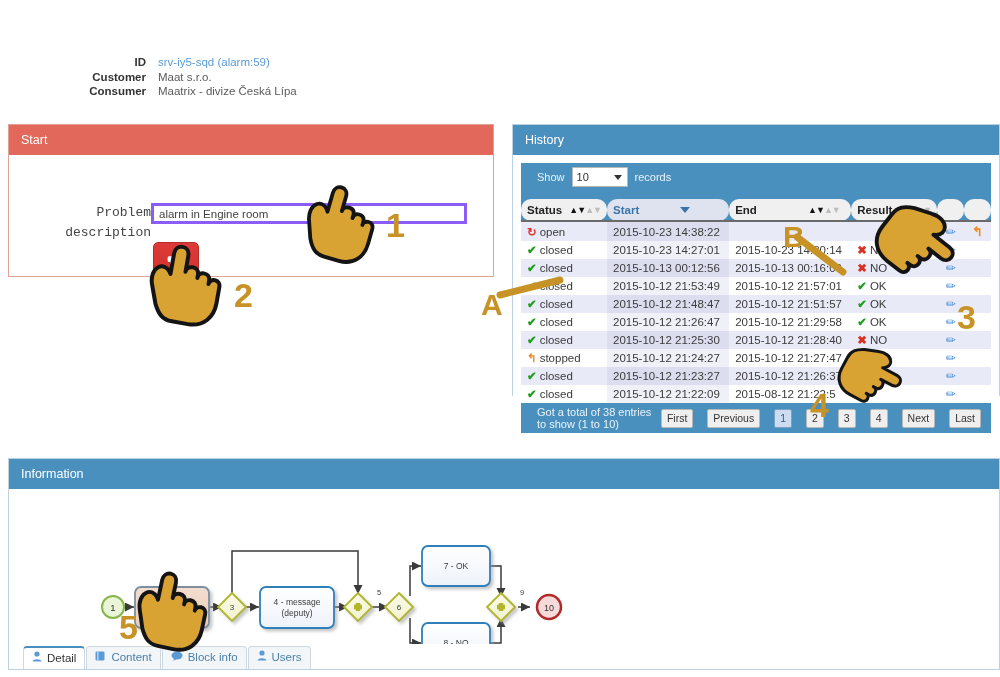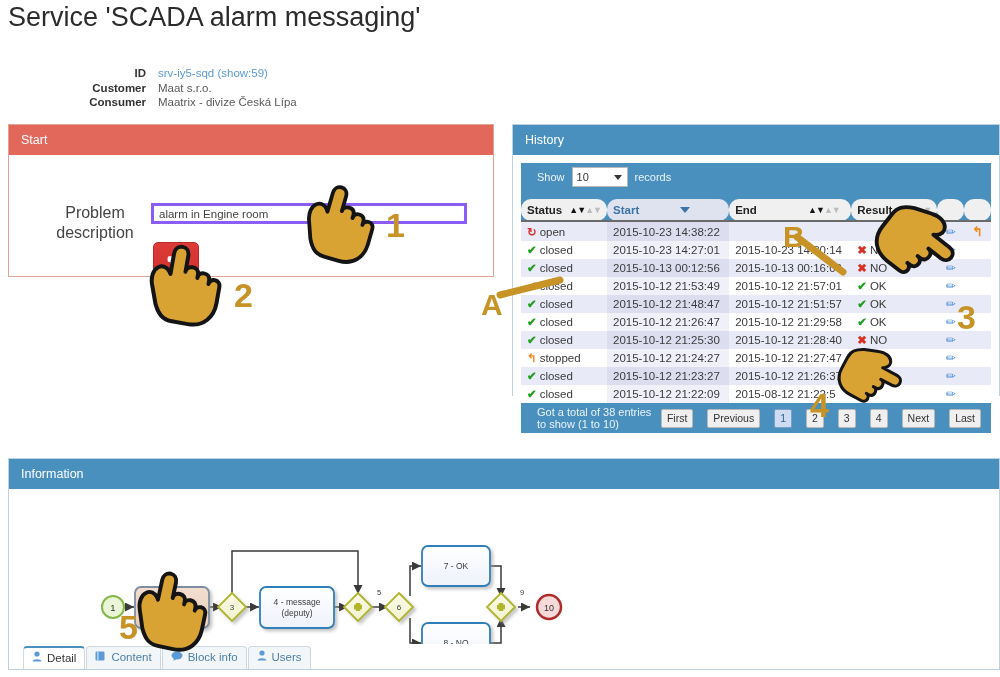--- a/index.html
+++ b/index.html
@@ -14,21 +14,21 @@
   #root { position: relative; width: 1000px; height: 677px; }
 
   
   .page-title {
     position: absolute; left: 8px; top: 2px;
     font-size: 27px; font-weight: 400; color: #2b2b2b;
     letter-spacing: 0px; white-space: nowrap;
   }
 
   
-  .meta { position: absolute; left: 88px; top: 66px; font-size: 11.5px; }
+  .meta { position: absolute; left: 88px; top: 55px; font-size: 11.5px; }
   .meta-row { display: flex; line-height: 14.5px; }
   .meta-term {
     width: 70px; text-align: right; font-weight: bold; color: #333;
     padding-right: 12px;
   }
   .meta-def { color: #5a5a5a; }
   .meta-def.link { color: #5b9bd5; }
 
   
   .panel { position: absolute; background: #fff; }
@@ -40,21 +40,21 @@
 
   
   #start-panel { left: 8px; top: 124px; width: 486px; height: 153px;
                  border: 1px solid #e0a294; }
   #start-panel .panel-head { background: #e1685a; }
   #start-panel .panel-body { height: 121px; position: relative; background: #fff; }
 
   .field-row { position: absolute; left: 0; top: 48px; width: 100%; }
   .field-label {
     position: absolute; left: 30px; top: 0; width: 112px;
-    text-align: center; font-size: 16px; color: #444; line-height: 20px;
+    text-align: right; font-size: 13px; color: #444; line-height: 20px; font-family: Liberation Mono, monospace;
   }
   .field-input {
     position: absolute; left: 142px; top: 0; width: 316px; height: 21px;
     border: 3px solid #8b5cf6; background: #fff;
     font-size: 11.5px; color: #444; padding: 0 5px; line-height: 19px;
     font-family: "Liberation Sans", sans-serif;
   }
 
   .start-btn {
     position: absolute; left: 144px; top: 87px;
@@ -175,26 +175,25 @@
   .anno-letter {
     position: absolute; font-family: "Liberation Sans", sans-serif;
     font-weight: bold; color: #c79326; font-size: 30px; line-height: 30px;
   }
 </style>
 </head>
 <body>
 
 <div id="root">
 
-  <div class="page-title">Service 'SCADA alarm messaging'</div>
 
   <div class="meta" id="meta-list">
       <div class="meta-row">
         <div class="meta-term">ID</div>
-        <div class="meta-def link">srv-iy5-sqd (show:59)</div>
+        <div class="meta-def link">srv-iy5-sqd (alarm:59)</div>
       </div>
       <div class="meta-row">
         <div class="meta-term">Customer</div>
         <div class="meta-def">Maat s.r.o.</div>
       </div>
       <div class="meta-row">
         <div class="meta-term">Consumer</div>
         <div class="meta-def">Maatrix - divize Česká Lípa</div>
       </div>
     </div>

